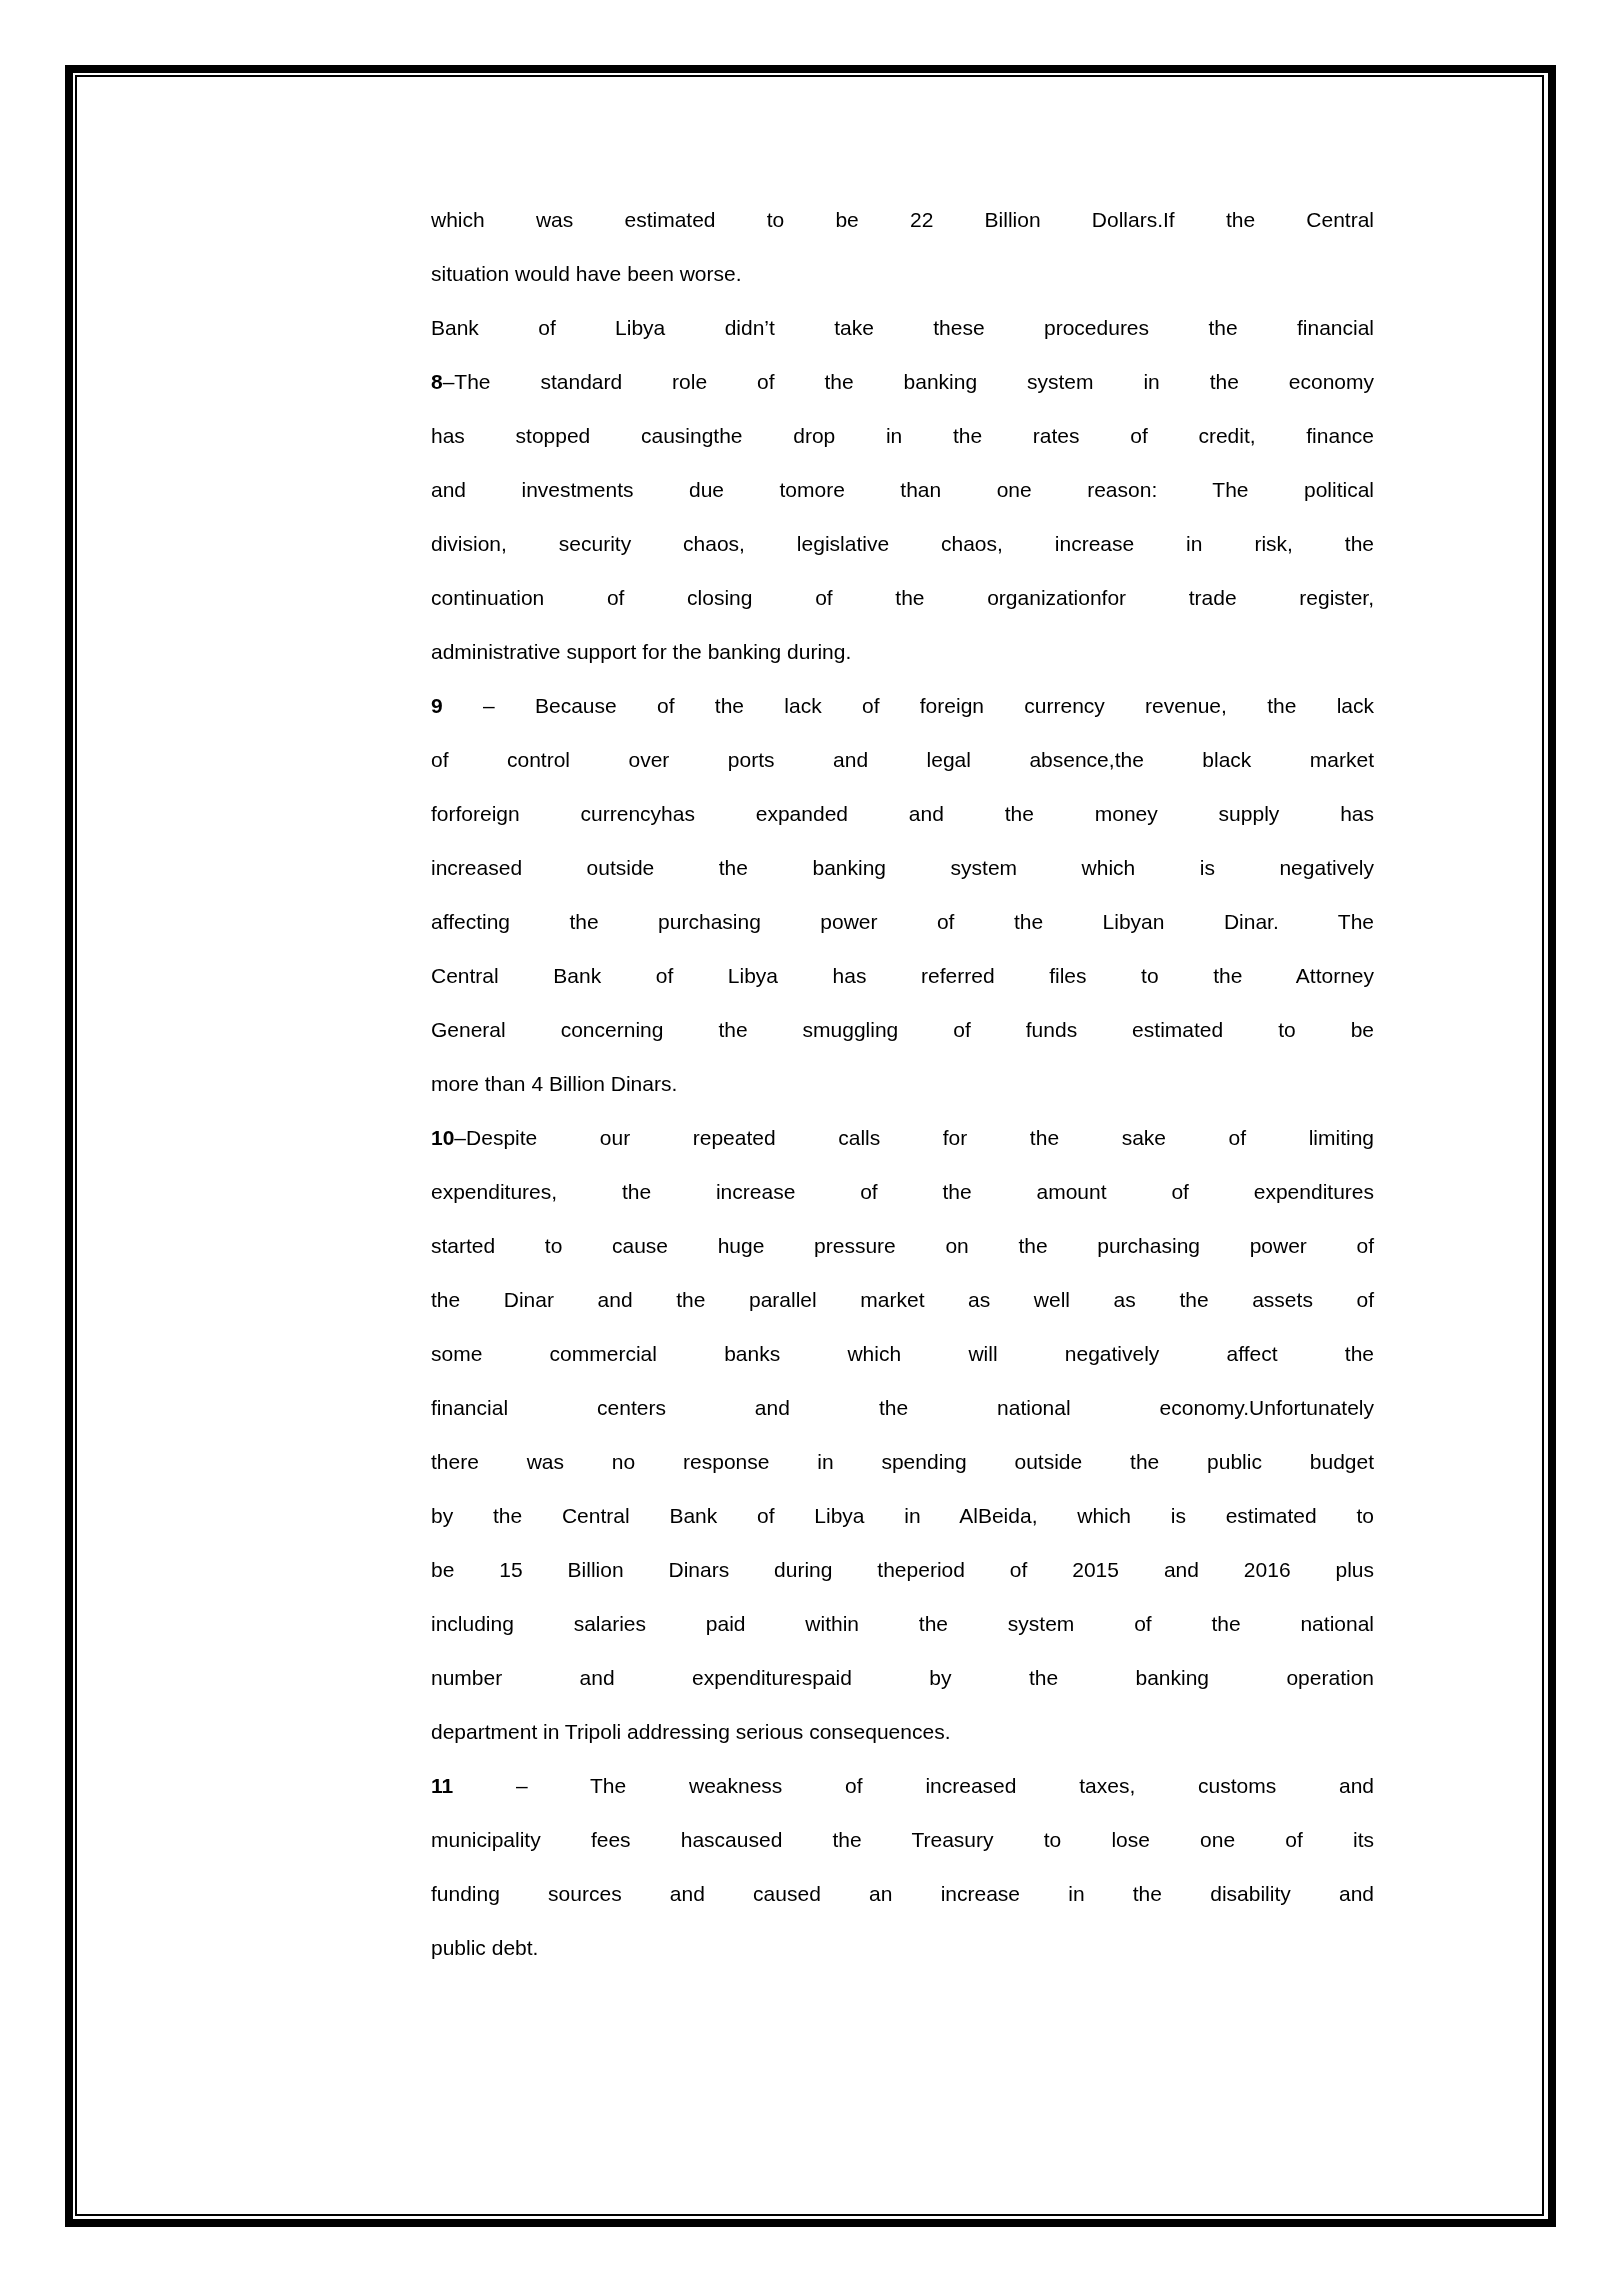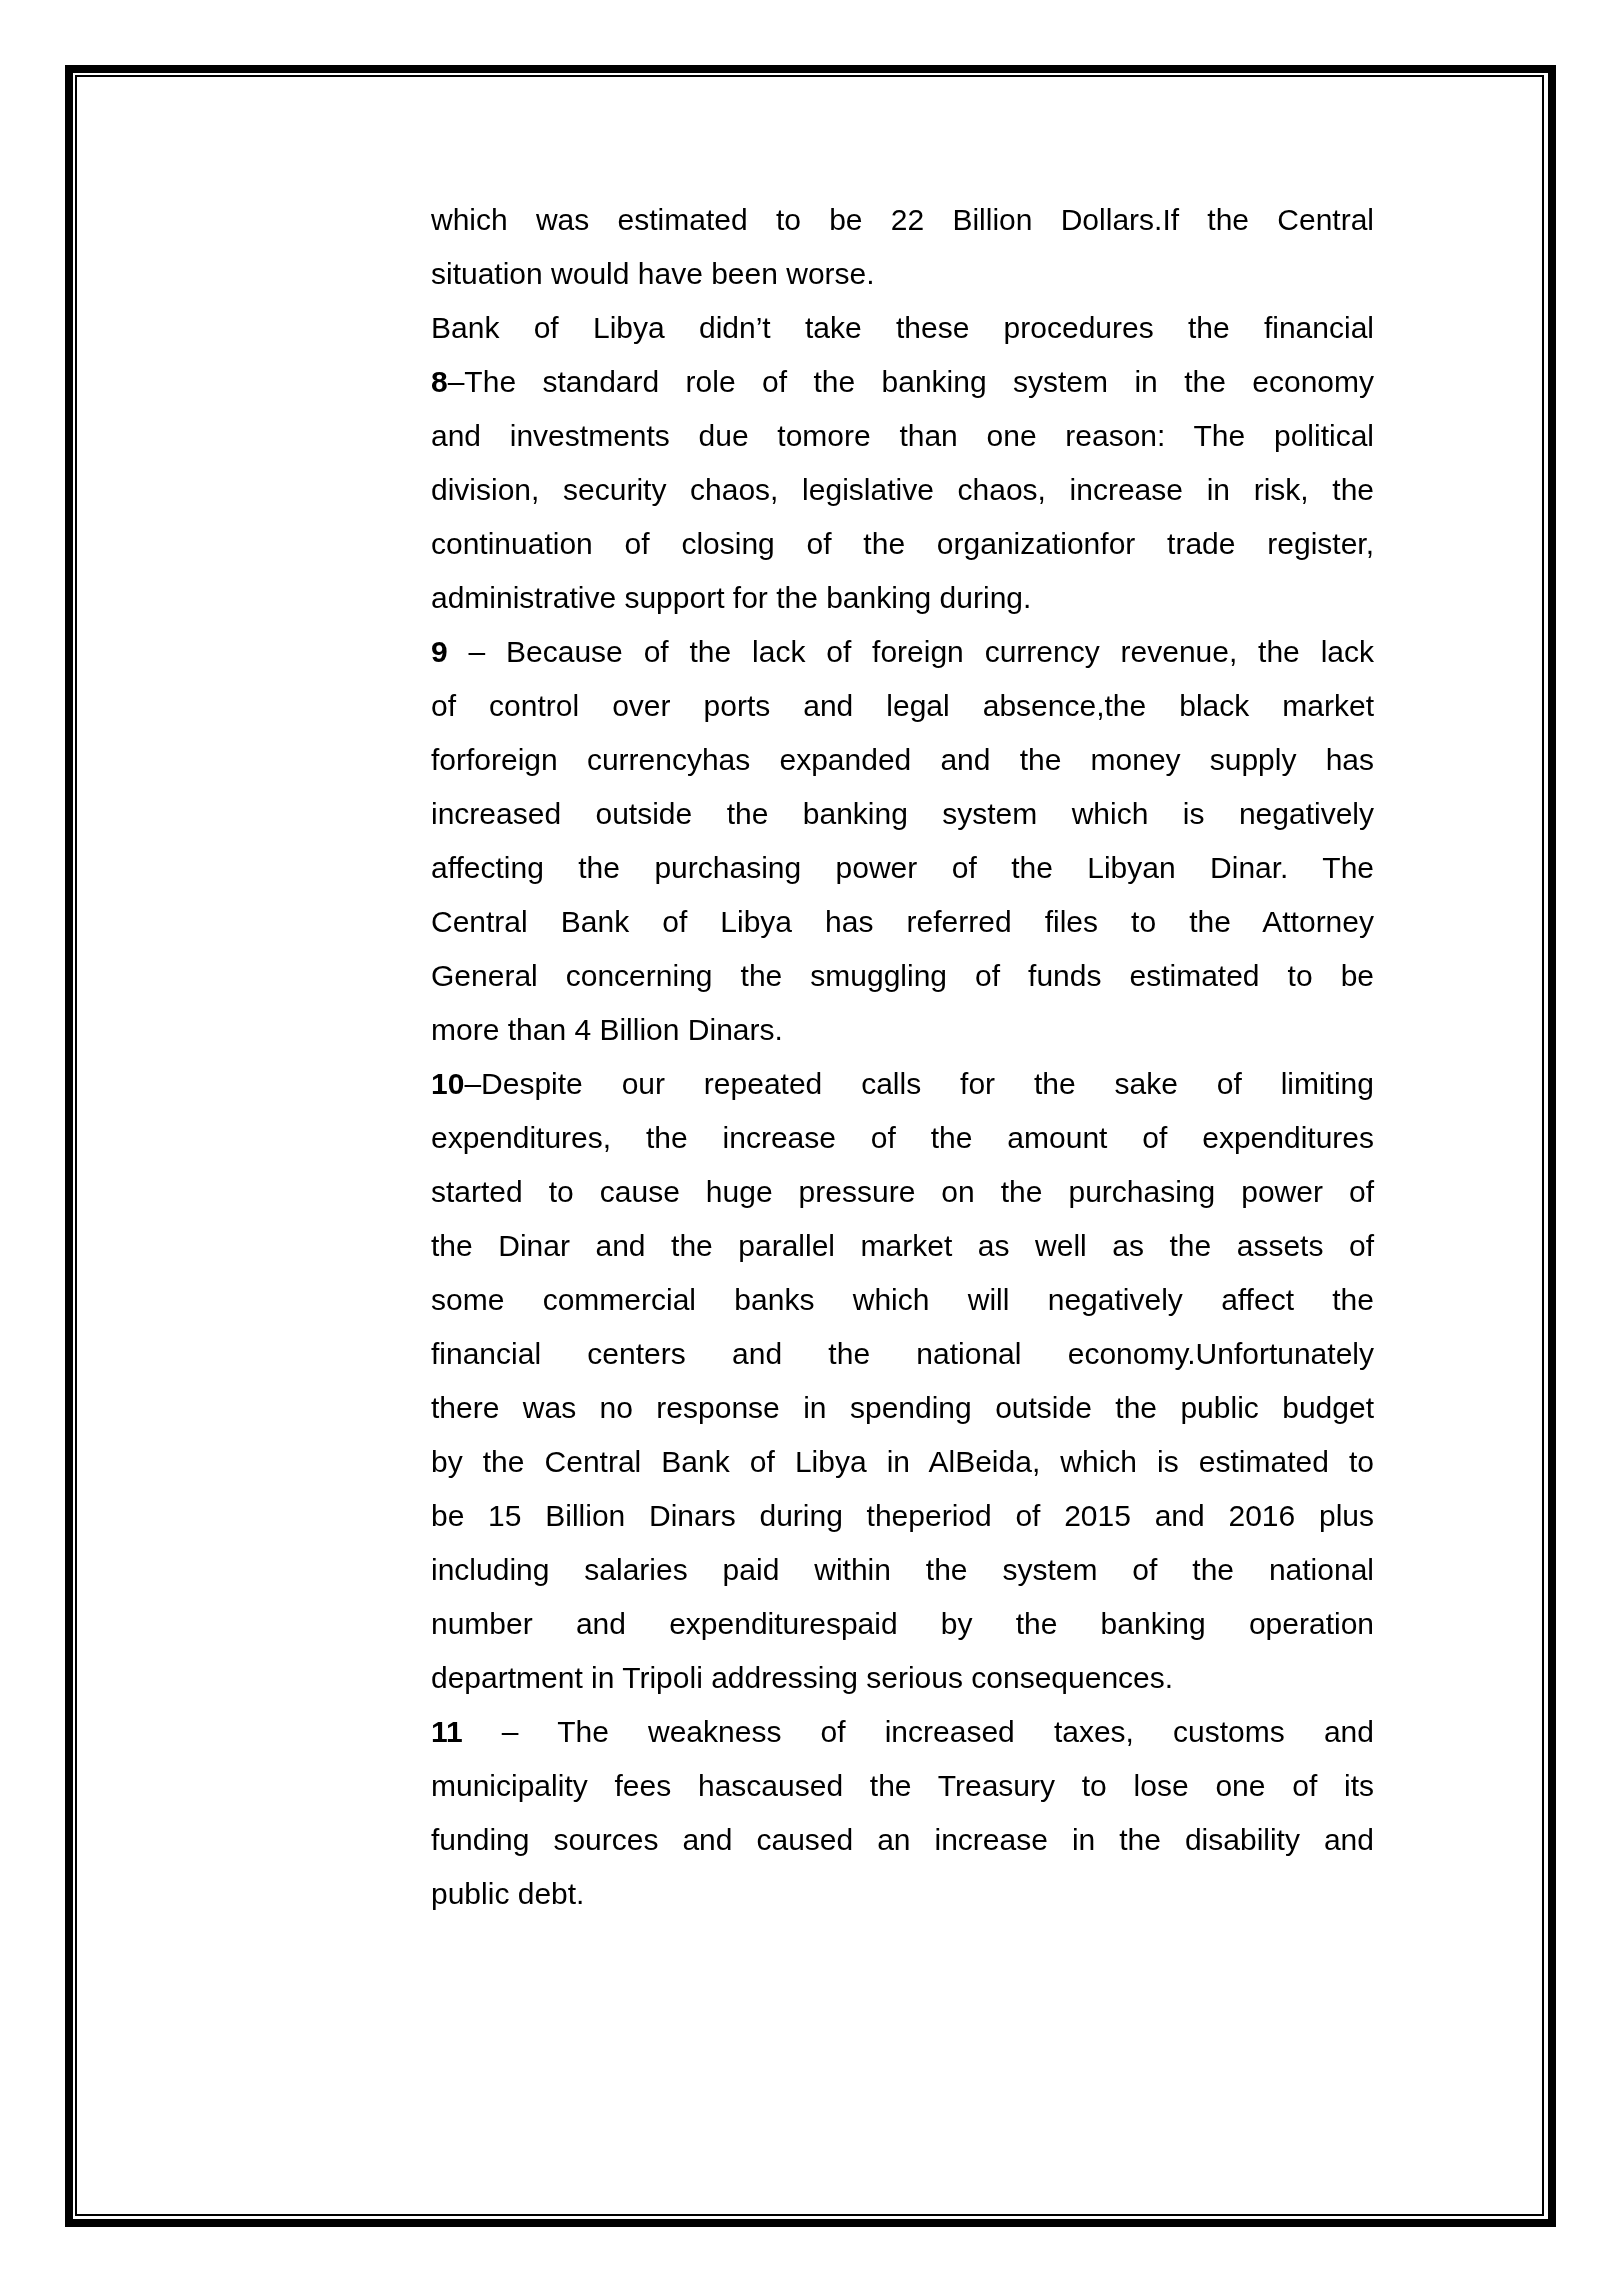--- a/index.html
+++ b/index.html
@@ -30,21 +30,21 @@
     height: 2141px;
     box-sizing: border-box;
     border: 2px solid #000000;
   }
   .text-column {
     position: absolute;
     left: 431px;
     top: 197px;
     width: 943px;
     font-family: "Liberation Sans", sans-serif;
-    font-size: 30px;
+    font-size: 21px;
     color: #000000;
   }
   .line {
     display: block;
     height: 54px;
     line-height: 45px;
     white-space: nowrap;
     text-align: justify;
     text-align-last: justify;
     word-spacing: 0;
@@ -65,20 +65,21 @@
 <div class="text-column">
 
   <div>
     <span class="line">which was estimated to be 22 Billion Dollars.If the Central</span>
     <span class="line last">situation would have been worse.</span>
     <span class="line">Bank of Libya didn’t take these procedures the financial</span>
   </div>
 
   <div>
     <span class="line"><b class="num">8</b><span>–The standard role of the banking system in the economy</span></span>
+    <span class="line">has stopped causingthe drop in the rates of credit, finance</span>
     <span class="line">and investments due tomore than one reason: The political</span>
     <span class="line">division, security chaos, legislative chaos, increase in risk, the</span>
     <span class="line">continuation of closing of the organizationfor trade register,</span>
     <span class="line last">administrative support for the banking during.</span>
   </div>
 
   <div>
     <span class="line"><b class="num">9</b><span> – Because of the lack of foreign currency revenue, the lack</span></span>
     <span class="line">of control over ports and legal absence,the black market</span>
     <span class="line">forforeign currencyhas expanded and the money supply has</span>

